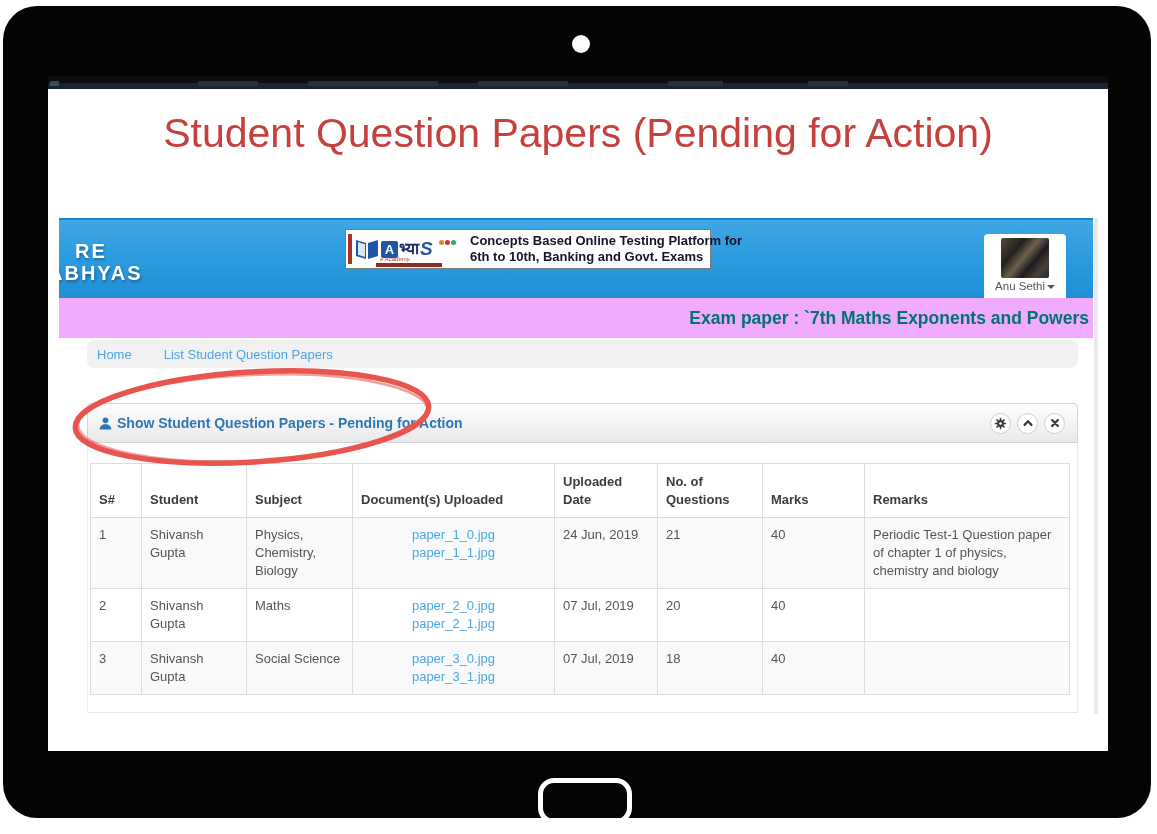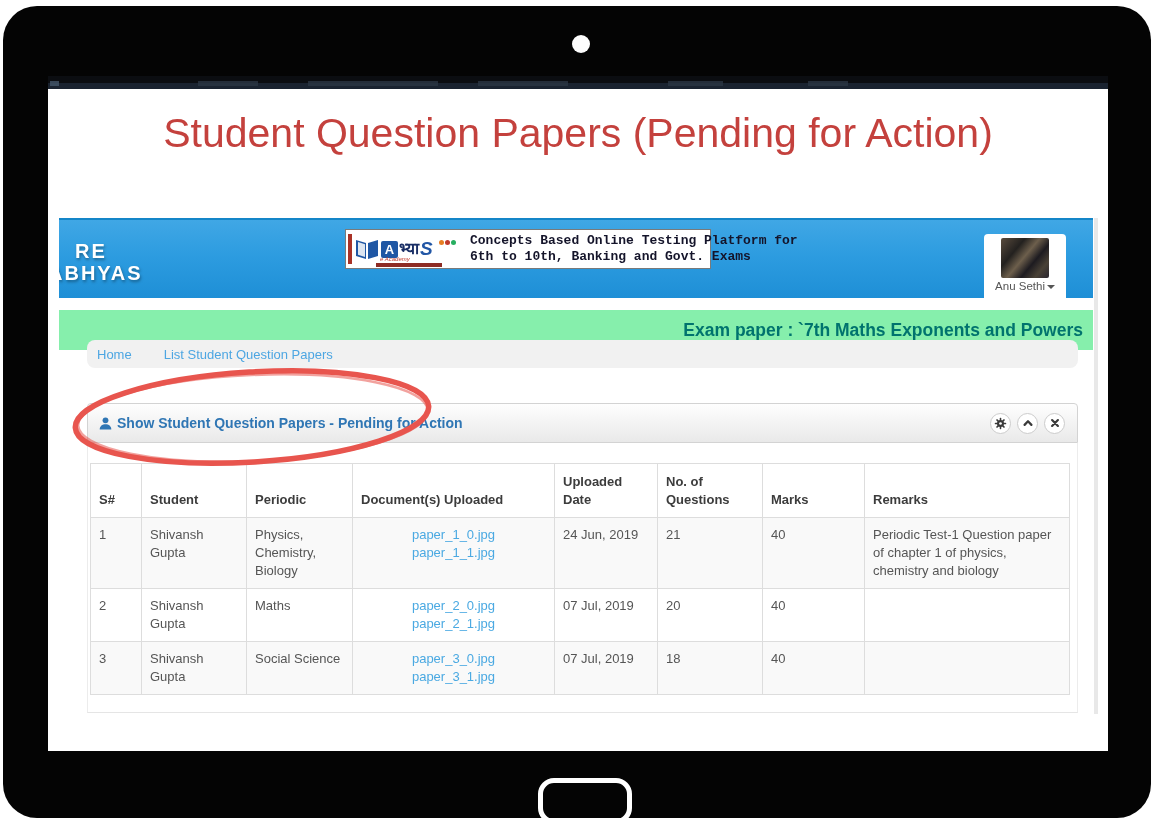--- a/index.html
+++ b/index.html
@@ -45,35 +45,35 @@
   .bookicon{flex:0 0 auto;}
   .abox{width:17px;height:17px;background:#1f57a4;border-radius:2px;color:#fff;font-weight:bold;font-size:13px;
     display:flex;align-items:center;justify-content:center;margin:0 1px 0 1px;}
   .devtext{font-family:"DejaVu Sans",sans-serif;font-weight:bold;font-size:16px;color:#1a2f66;line-height:16px;}
   .sletter{font-weight:bold;font-style:italic;font-size:19px;color:#2156a5;margin-left:1px;}
   .dots{position:absolute;right:8px;top:1px;}
   .dots i{display:inline-block;width:5px;height:5px;border-radius:50%;margin-left:1px;}
   .d1{background:#e67e22;} .d2{background:#c0392b;} .d3{background:#27ae60;}
   .logosub{position:absolute;left:34px;bottom:6px;font-size:6px;font-style:italic;color:#c0392b;line-height:6px;}
   .redband{position:absolute;left:30px;bottom:1px;width:66px;height:4px;background:#8e2b23;}
-  .tagline{flex:1;padding-left:6px;font-family:Liberation Mono, monospace;font-weight:bold;color:#14142a;
+  .tagline{flex:1;padding-left:6px;font-family:Liberation Sans, sans-serif;font-weight:bold;color:#14142a;
     font-size:13px;line-height:16px;white-space:nowrap;}
 
   
   .userbox{position:absolute;left:925px;top:14px;width:82px;height:66px;background:#fff;border-radius:4px 4px 0 0;
     text-align:center;cursor:pointer;}
   .photo{width:48px;height:40px;margin:4px auto 2px auto;border-radius:2px;
     background:linear-gradient(130deg,#5a4c3e 0%,#23211f 30%,#6d5f4c 48%,#1d1b20 65%,#494136 82%,#2a2730 100%);}
   .uname{font-size:11.5px;color:#555;}
   .caret-down{display:inline-block;width:0;height:0;border-left:4px solid transparent;border-right:4px solid transparent;
     border-top:4px solid #555;vertical-align:middle;margin-left:2px;}
 
   
-  .exambar{position:absolute;left:11px;top:222px;width:1034px;height:40px;background:#86efac;box-sizing:border-box;
-    text-align:right;line-height:40px;padding-right:10px;font-size:17.5px;font-weight:bold;color:#00736e;margin-top:12px;}
+  .exambar{position:absolute;left:11px;top:222px;width:1034px;height:40px;background:#f0abfc;box-sizing:border-box;
+    text-align:right;line-height:40px;padding-right:4px;font-size:17.5px;font-weight:bold;color:#00736e;}
 
   
   .crumbs{position:absolute;left:39px;top:264px;width:991px;height:28px;background:#f1f1f1;border-radius:8px;
     box-sizing:border-box;display:flex;align-items:center;padding-left:10px;font-size:13px;}
   .crumbs a{color:#4da6e2;text-decoration:none;cursor:pointer;}
   .crumbs a + a{margin-left:32px;}
 
   
   .panel{position:absolute;left:39px;top:327px;width:991px;box-sizing:border-box;}
   .panel-head{height:40px;box-sizing:border-box;border:1px solid #d3d3d3;border-radius:4px 4px 0 0;
@@ -213,21 +213,21 @@
                 <col style="width:202px">
               <col style="width:103px">
                 <col style="width:105px">
                 <col style="width:102px">
                 <col style="width:205px">
             </colgroup>
             <thead>
               <tr>
                 <th>S#</th>
                 <th>Student</th>
-                <th>Periodic</th>
+                <th>Subject</th>
                 <th>Document(s) Uploaded</th>
                 <th>Uploaded Date</th>
                 <th>No. of Questions</th>
                 <th>Marks</th>
                 <th>Remarks</th>
               </tr>
             </thead>
             <tbody>
               <tr>
                 <td>1</td>

